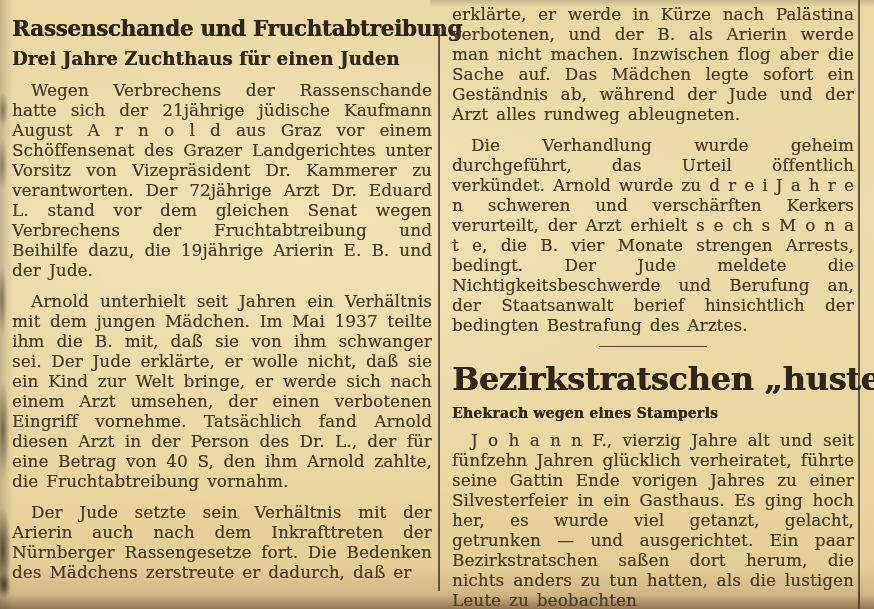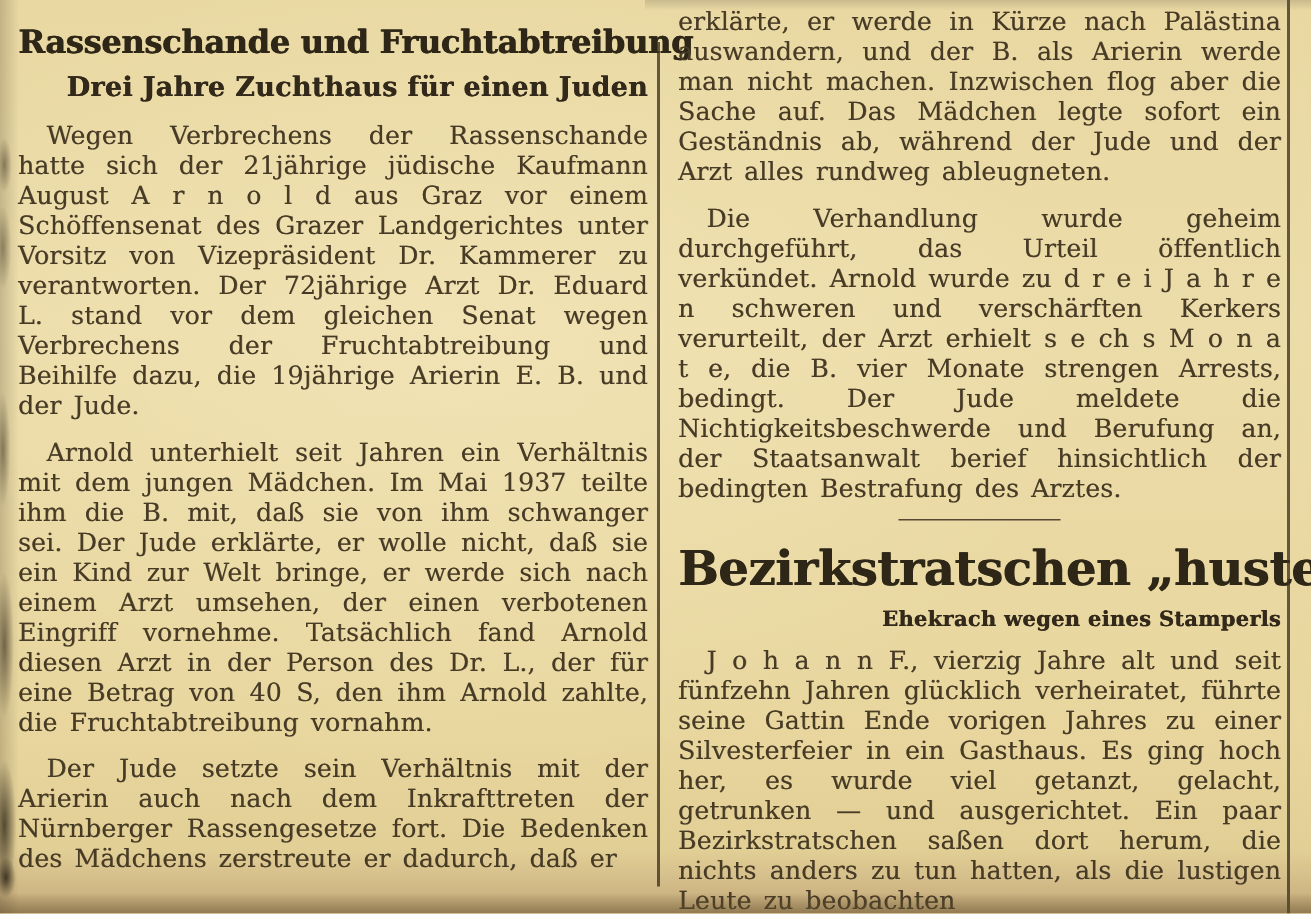--- a/index.html
+++ b/index.html
@@ -21,21 +21,21 @@
   .col-right { left: 452px; width: 402px; top: 4px; }
 
   .headline {
     font-weight: bold; color: #2e2718; text-align: center;
     margin: 0 0 7px 0; letter-spacing: -0.3px; white-space: nowrap;
     text-shadow: 0.5px 0 0 currentColor;
   }
   .headline-1 { font-size: 21.5px; }
   .headline-2 { font-size: 32px; margin-top: 2px; }
   .subhead {
-    font-weight: bold; color: #33291a; text-align: right;
+    font-weight: bold; color: #33291a; text-align: left;
     margin: 0 0 11px 0; letter-spacing: 0.2px;
     text-shadow: 0.3px 0 0 currentColor;
   }
   .subhead-1 { font-size: 18px; }
   .subhead-2 { font-size: 14px; margin-bottom: 9px; }
 
   p.body-par {
     font-size: 16.8px; line-height: 20px; margin: 0 0 11px 0;
     text-align: justify; word-spacing: 2.5px; letter-spacing: 0.1px;
     color: #473b26;
@@ -87,21 +87,21 @@
     <h1 class="headline headline-1">Rassenschande und Fruchtabtreibung</h1>
     <h2 class="subhead subhead-1">Drei Jahre Zuchthaus für einen Juden</h2>
     <p class="body-par indent">Wegen Verbrechens der Rassenschande hatte sich der 21jährige jüdische Kaufmann August A r n o l d aus Graz vor einem Schöffensenat des Grazer Landgerichtes unter Vorsitz von Vizepräsident Dr. Kammerer zu verantworten. Der 72jährige Arzt Dr. Eduard L. stand vor dem gleichen Senat wegen Verbrechens der Fruchtabtreibung und Beihilfe dazu, die 19jährige Arierin E. B. und der Jude.</p>
     <p class="body-par indent">Arnold unterhielt seit Jahren ein Verhältnis mit dem jungen Mädchen. Im Mai 1937 teilte ihm die B. mit, daß sie von ihm schwanger sei. Der Jude erklärte, er wolle nicht, daß sie ein Kind zur Welt bringe, er werde sich nach einem Arzt umsehen, der einen verbotenen Eingriff vornehme. Tatsächlich fand Arnold diesen Arzt in der Person des Dr. L., der für eine Betrag von 40 S, den ihm Arnold zahlte, die Fruchtabtreibung vornahm.</p>
     <p class="body-par indent">Der Jude setzte sein Verhältnis mit der Arierin auch nach dem Inkrafttreten der Nürnberger Rassengesetze fort. Die Bedenken des Mädchens zerstreute er dadurch, daß er</p>
   </div>
 
   <div class="vrule vrule-center"></div>
 
   <div class="col col-right">
-    <p class="body-par no-indent">erklärte, er werde in Kürze nach Palästina auswandern, und der B. als Arierin werde man nicht machen. Inzwischen flog aber die Sache auf. Das Mädchen legte sofort ein Geständnis ab, während der Jude und der Arzt alles rundweg ableugneten.</p>
+    <p class="body-par no-indent">erklärte, er werde in Kürze nach Palästina verbotenen, und der B. als Arierin werde man nicht machen. Inzwischen flog aber die Sache auf. Das Mädchen legte sofort ein Geständnis ab, während der Jude und der Arzt alles rundweg ableugneten.</p>
     <p class="body-par indent">Die Verhandlung wurde geheim durchgeführt, das Urteil öffentlich verkündet. Arnold wurde zu d r e i  J a h r e n  schweren und verschärften Kerkers verurteilt, der Arzt erhielt s e ch s  M o n a t e,  die B. vier Monate strengen Arrests, bedingt. Der Jude meldete die Nichtigkeitsbeschwerde und Berufung an, der Staatsanwalt berief hinsichtlich der bedingten Bestrafung des Arztes.</p>
 
     <hr class="section-rule">
 
     <h1 class="headline headline-2">Bezirkstratschen „husteten“</h1>
     <h2 class="subhead subhead-2">Ehekrach wegen eines Stamperls</h2>
     <p class="body-par indent">J o h a n n  F.,  vierzig Jahre alt und seit fünfzehn Jahren glücklich verheiratet, führte seine Gattin Ende vorigen Jahres zu einer Silvesterfeier in ein Gasthaus. Es ging hoch her, es wurde viel getanzt, gelacht, getrunken — und ausgerichtet. Ein paar Bezirkstratschen saßen dort herum, die nichts anders zu tun hatten, als die lustigen Leute zu beobachten</p>
   </div>
 
   <div class="vrule vrule-right"></div>

